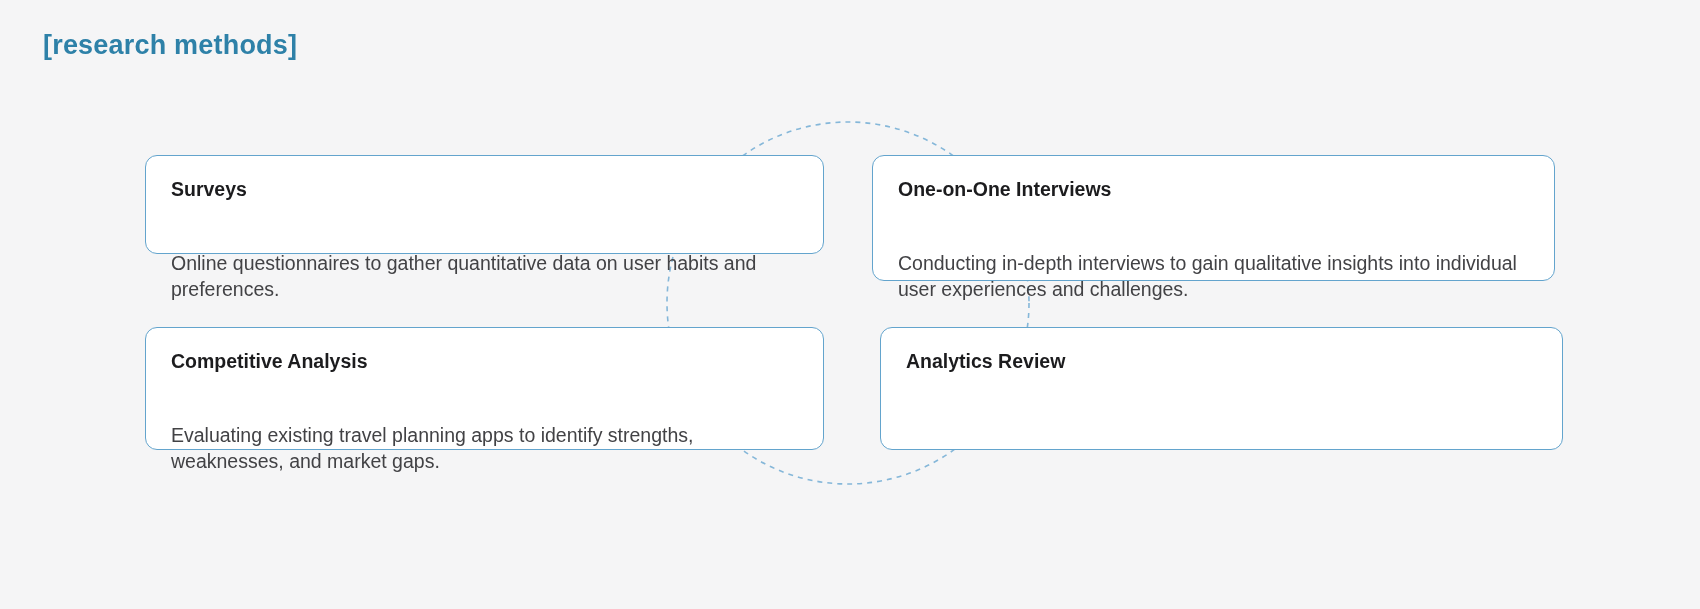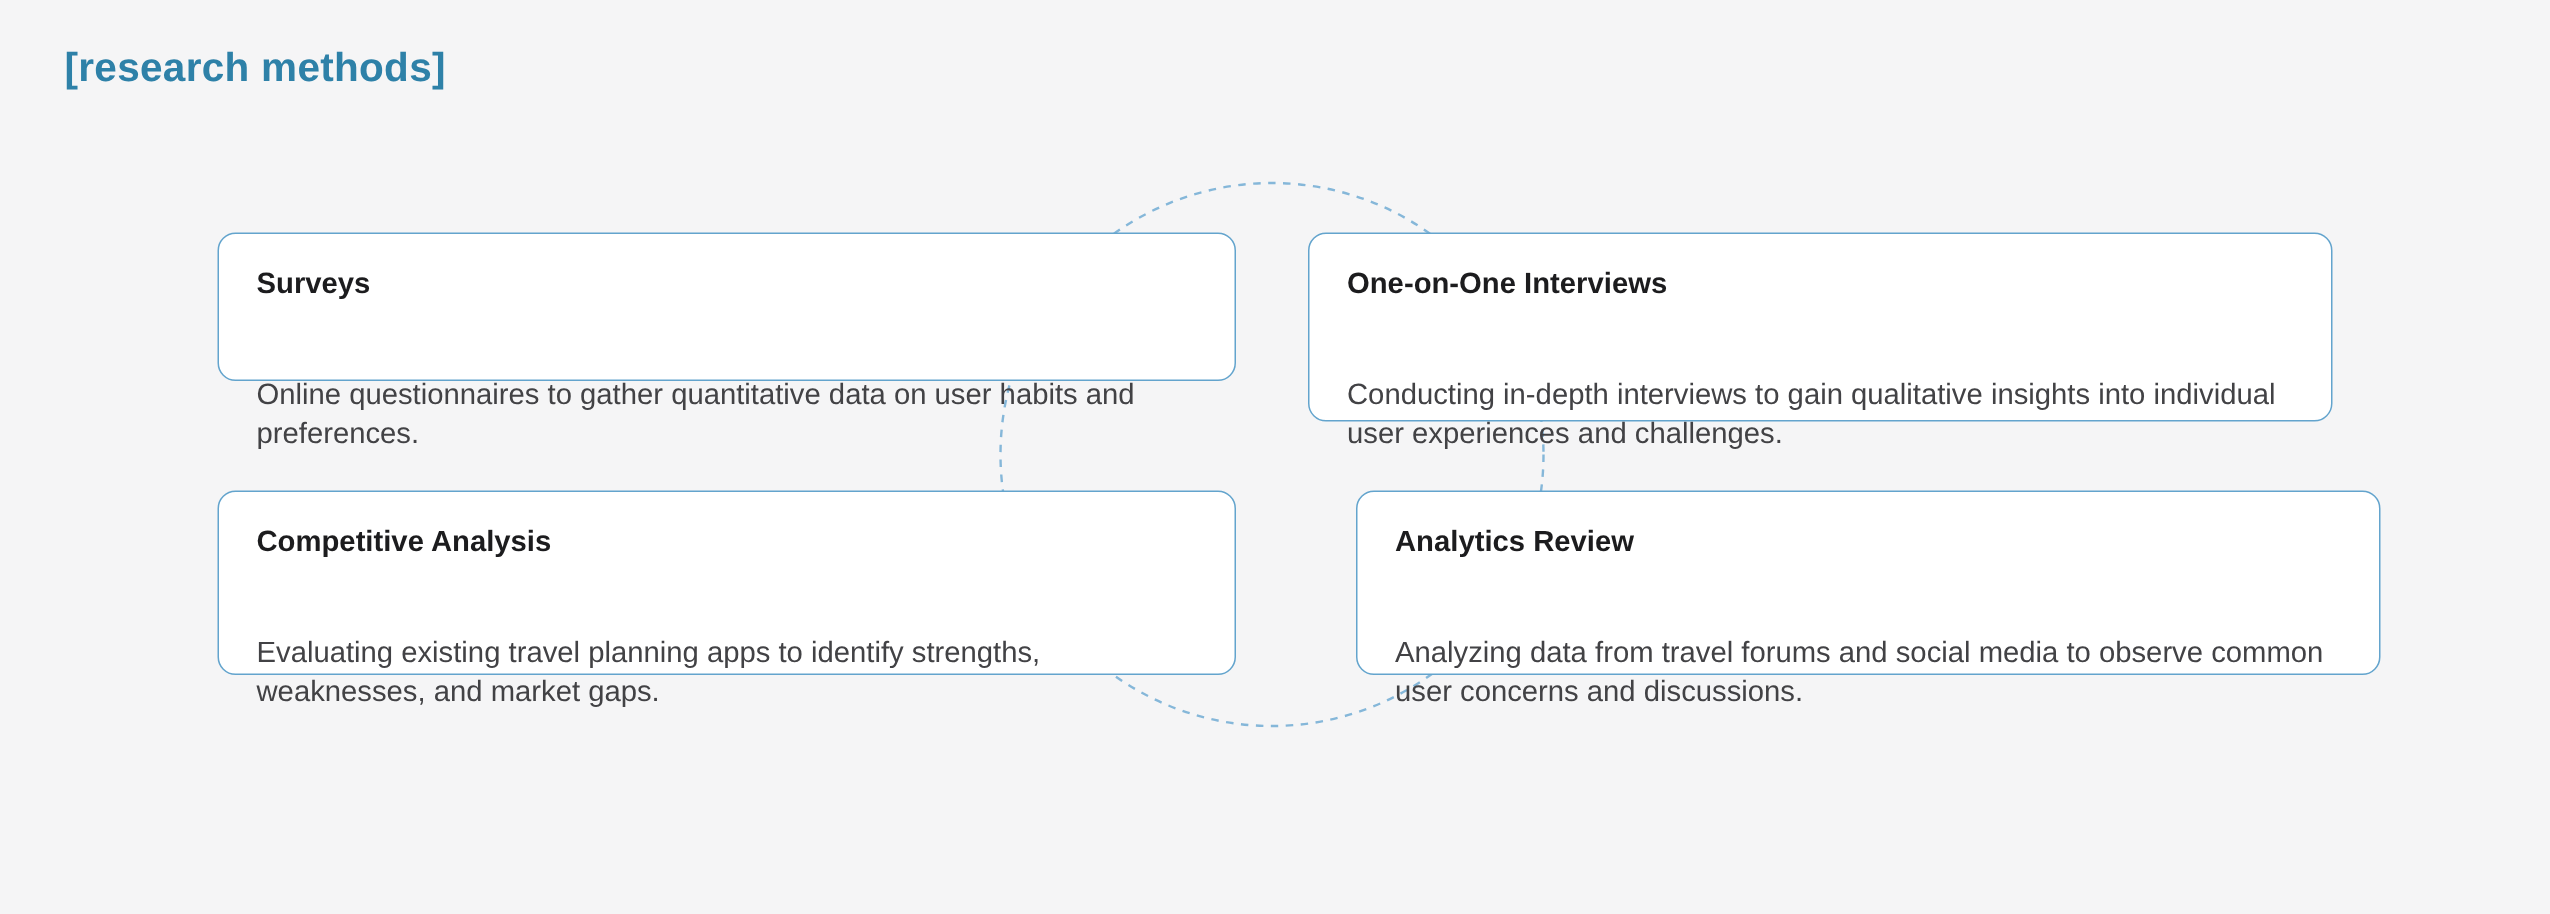--- a/index.html
+++ b/index.html
@@ -51,21 +51,21 @@
     position:absolute;
     z-index:2;
     background:var(--card-bg);
     border:1.5px solid var(--card-border);
     border-radius:12px;
     padding:20px 25px 0 25px;
   }
   .card-1{left:145px;top:155px;width:679px;height:99px;}
   .card-2{left:872px;top:155px;width:683px;height:126px;}
   .card-3{left:145px;top:327px;width:679px;height:123px;}
-  .card-4{left:904px;top:327px;width:683px;height:123px;}
+  .card-4{left:880px;top:327px;width:683px;height:123px;}
   .card-title{
     font-size:19.5px;
     font-weight:700;
     line-height:26px;
     color:var(--card-title-color);
   }
   .card-desc{
     font-size:19.5px;
     font-weight:400;
     line-height:26px;
@@ -95,16 +95,15 @@
     <div class="card-desc">Conducting in-depth interviews to gain qualitative insights into individual user experiences and challenges.</div>
   </div>
 
   <div class="card card-3">
     <div class="card-title">Competitive Analysis</div>
     <div class="card-desc">Evaluating existing travel planning apps to identify strengths, weaknesses, and market gaps.</div>
   </div>
 
   <div class="card card-4">
     <div class="card-title">Analytics Review</div>
-    <div class="card-desc">Analyzing data from travel forums and social media to observe common user concerns and discussions.</div>
   </div>
 
 </div>
 
 </body></html>

